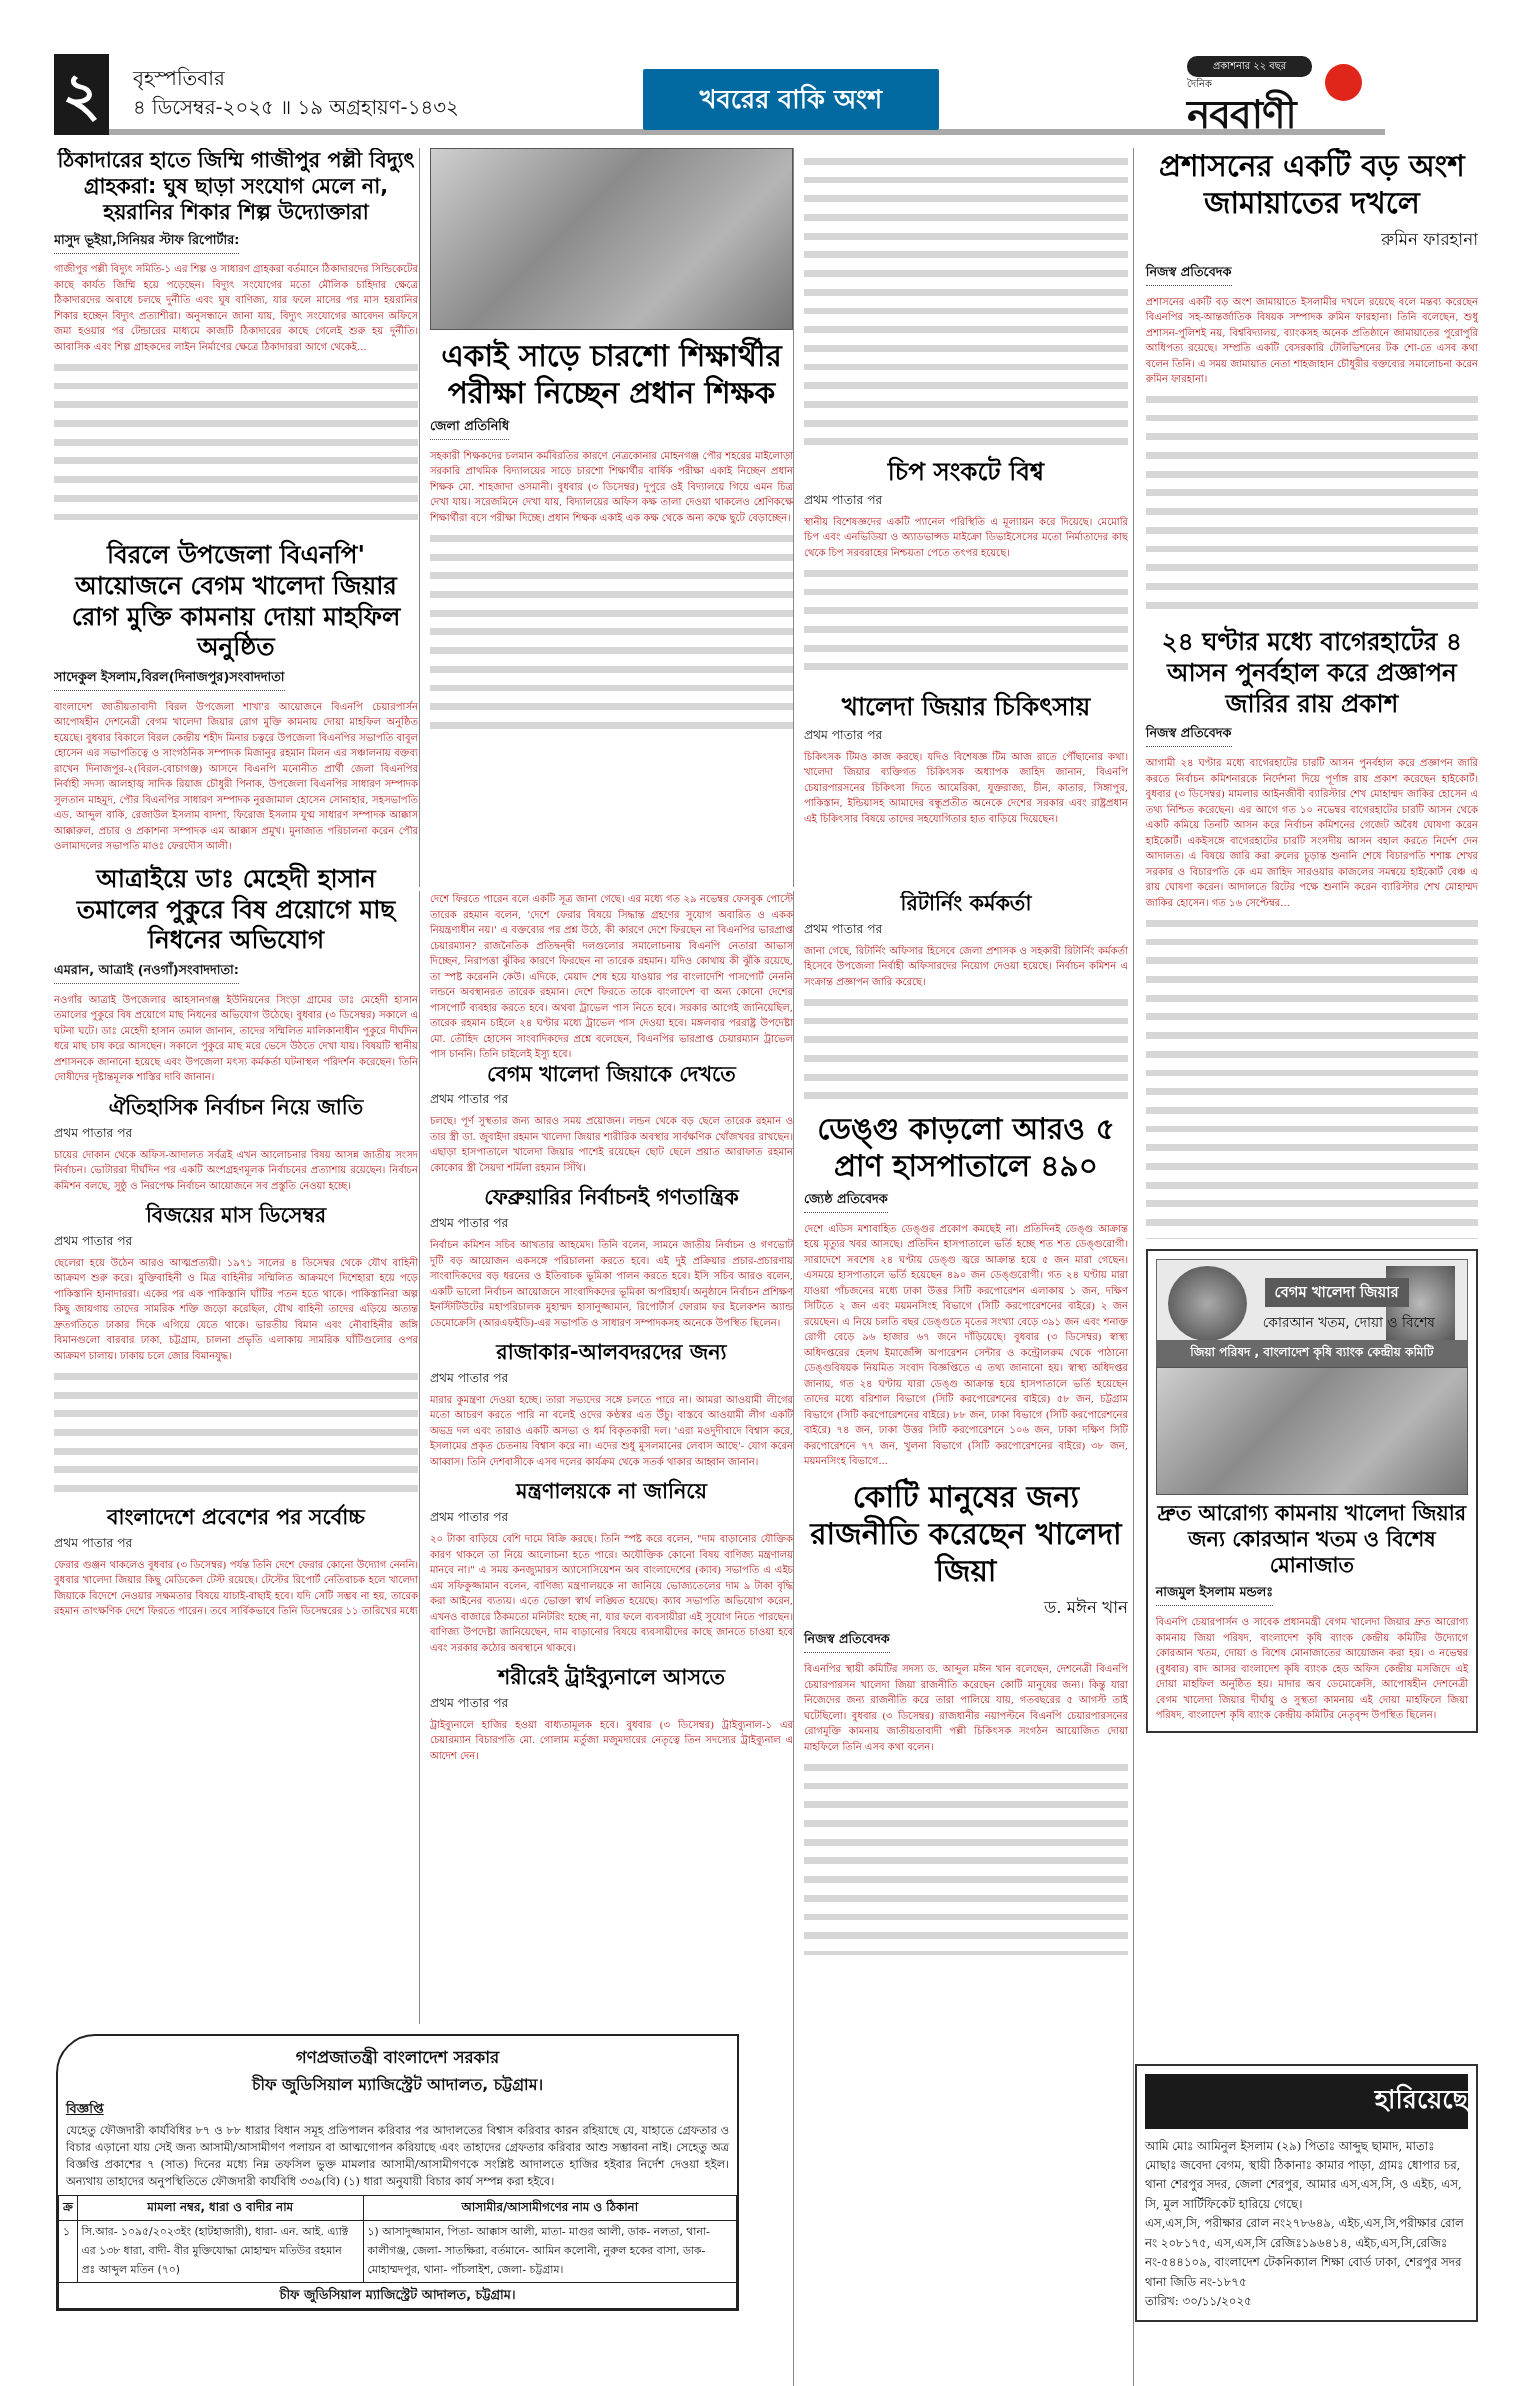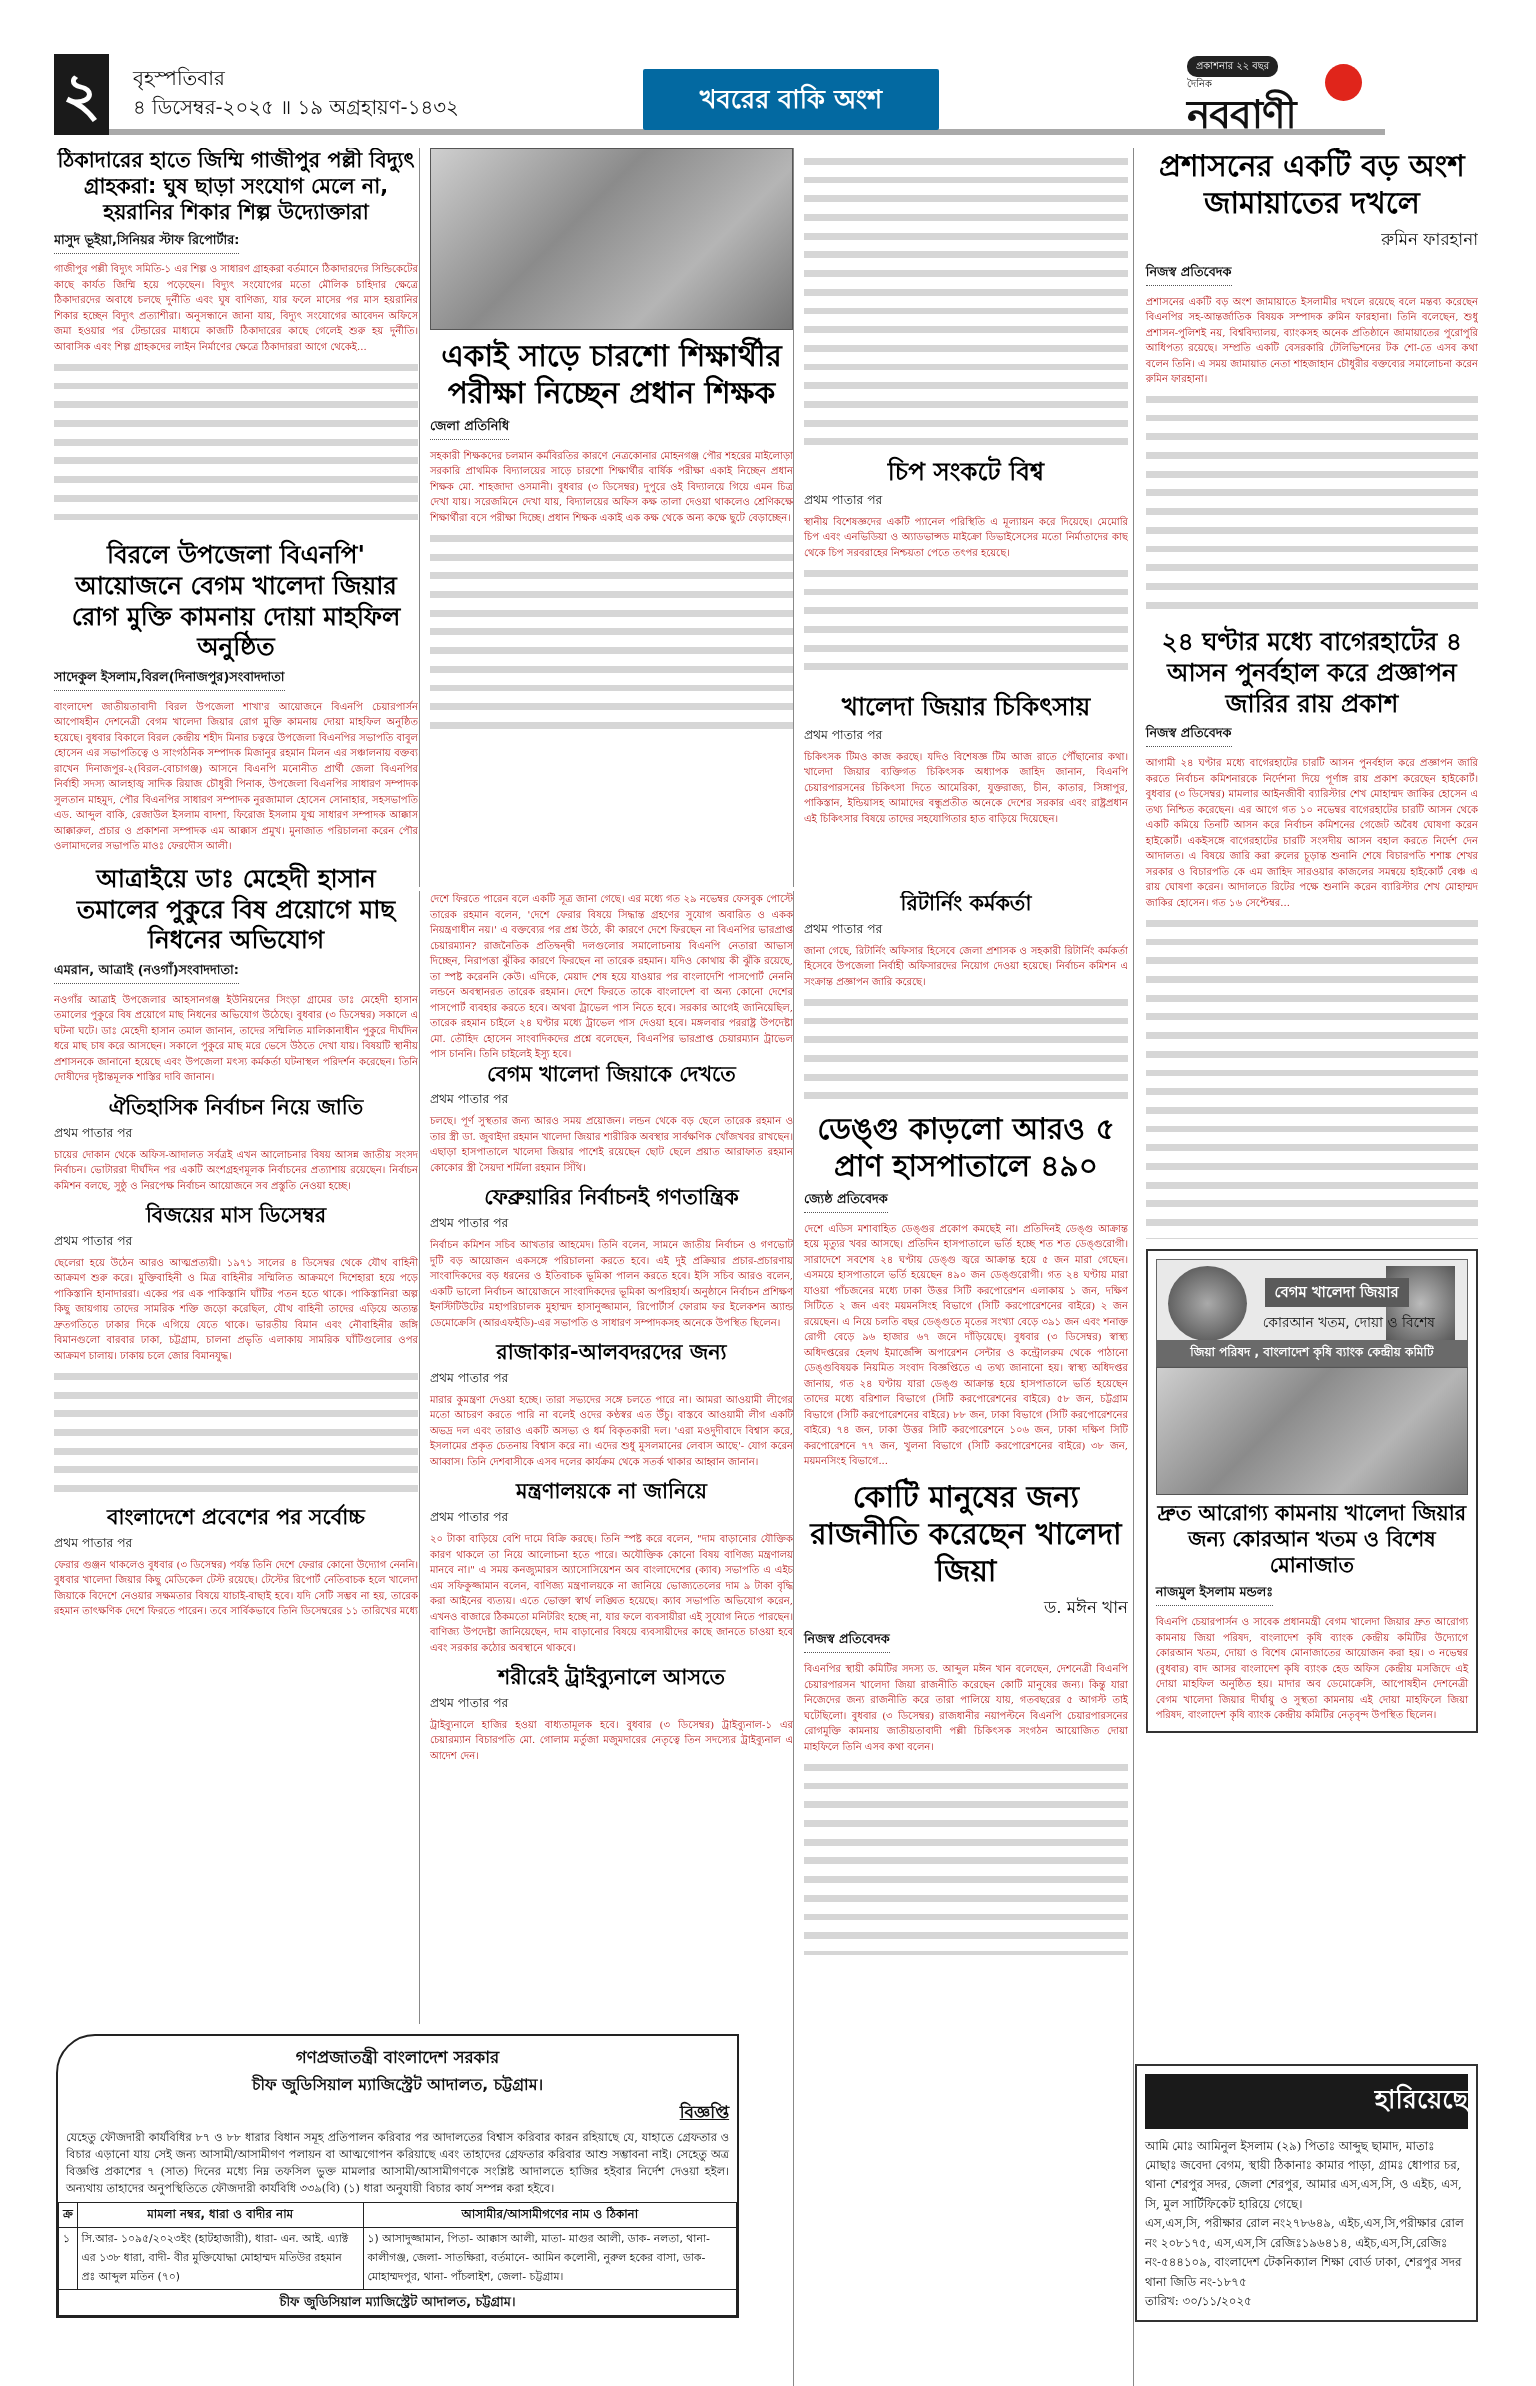--- a/index.html
+++ b/index.html
@@ -8,21 +8,21 @@
 
   
   .masthead { position: absolute; left: 54px; top: 54px; width: 1330px; height: 84px; }
   .page-num { position: absolute; left: 0; top: 0; width: 55px; height: 81px; background: #1a1a1a; color: #fff;
               font-family: "DejaVu Serif", serif; font-size: 59px; font-weight: bold; text-align: center; line-height: 81px; }
   .dateline { position: absolute; left: 79px; top: 9.9px; font-size: 19.7px; line-height: 29.6px; }
   .header-rule { position: absolute; left: 55px; top: 75px; width: 1276px; height: 5.9px; background: #a9a9a9; }
   .section-banner { position: absolute; left: 589px; top: 14.8px; width: 296px; height: 61px; background: #1d8fd1;
                     color: #fff; font-size: 25.6px; font-weight: bold; text-align: center; line-height: 61px; border-radius: 2px; }
   .logo { position: absolute; right: 0; top: 0; width: 197px; height: 84px; }
-  .logo .badge { position: absolute; left: 0; top: 2px; background: #222; color: #fff; font-size: 9.9px; padding: 2px 9px; border-radius: 9.9px; }
+  .logo .badge { position: absolute; left: 0; top: 2px; background: #222; color: #fff; font-size: 9.9px; padding: 2px 26px; border-radius: 9.9px; }
   .logo .daily { position: absolute; left: 0; top: 21.7px; font-size: 9.9px; }
   .logo .name { position: absolute; left: 0; top: 29.6px; font-size: 39px; font-weight: bold; letter-spacing: -1px; }
   .logo .sun { position: absolute; left: 138px; top: 9.9px; width: 37px; height: 37px; background: #e0251b; border-radius: 50%; }
 
   
   .col { position: absolute; top: 148px; overflow: hidden; }
   .col-1 { left: 54px; width: 364px; }
   .col-2 { left: 419px; width: 374px; border-left: 1px solid #888; padding-left: 9.9px; }
   .col-3 { left: 793px; width: 335px; border-left: 1px solid #888; padding-left: 9.9px; }
   .col-4 { left: 1133px; width: 345px; padding-left: 11.8px; border-left: 1px solid #888; }
@@ -36,21 +36,21 @@
   .dateline-small { font-size: 12.3px; margin: 3px 0; }
   .author-right { text-align: right; font-size: 16.7px; margin: 3.9px 0; }
   .body { font-family: "DejaVu Serif", serif; font-size: 10px; line-height: 1.55; text-align: justify; color: #b91c1c; }
   .lines { background: repeating-linear-gradient(#fff 0 5.9px, #d6d6d6 5.9px 12.8px, #fff 12.8px 18.7px); margin-top: 3.9px; }
 
   .photo { width: 100%; background: linear-gradient(135deg,#cfcfcf,#8b8b8b 40%,#b5b5b5 70%,#777); border: 1px solid #555; position: relative; }
 
   .notice-box { border: 2px solid #222; border-top-left-radius: 39px; padding: 7.9px 7.9px 0 7.9px; }
   .notice-box .t1 { font-size: 16.7px; font-weight: bold; text-align: center; }
   .notice-box .t2 { font-size: 15.8px; font-weight: bold; text-align: center; }
-  .notice-box .t3 { font-size: 17px; font-weight: bold; text-align: right; text-decoration: underline; margin-bottom: 3px; }
+  .notice-box .t3 { font-size: 13px; font-weight: bold; text-align: left; text-decoration: underline; margin-bottom: 3px; }
   .notice-box .b { font-size: 11.3px; line-height: 1.5; text-align: justify; font-family: "DejaVu Serif", serif; }
   .notice-table { width: calc(100% + 15.8px); margin: 3.9px -7.9px 0; border-collapse: collapse; font-size: 10.8px; }
   .notice-table th, .notice-table td { border: 1px solid #222; padding: 2px 3.9px; vertical-align: top; }
   .notice-table th { font-weight: bold; font-size: 11.8px; }
   .notice-table .footer-cell { text-align: center; font-weight: bold; font-size: 12.8px; }
 
   .boxed { border: 2px solid #333; padding: 7.9px; }
   .lost-title { background: #1a1a1a; color: #fff; text-align: right; font-size: 25.6px; font-weight: bold; padding: 5.9px 0; margin-bottom: 7.9px; }
   .lost-body { font-family: "DejaVu Serif", serif; font-size: 11.8px; line-height: 1.65; }
 

